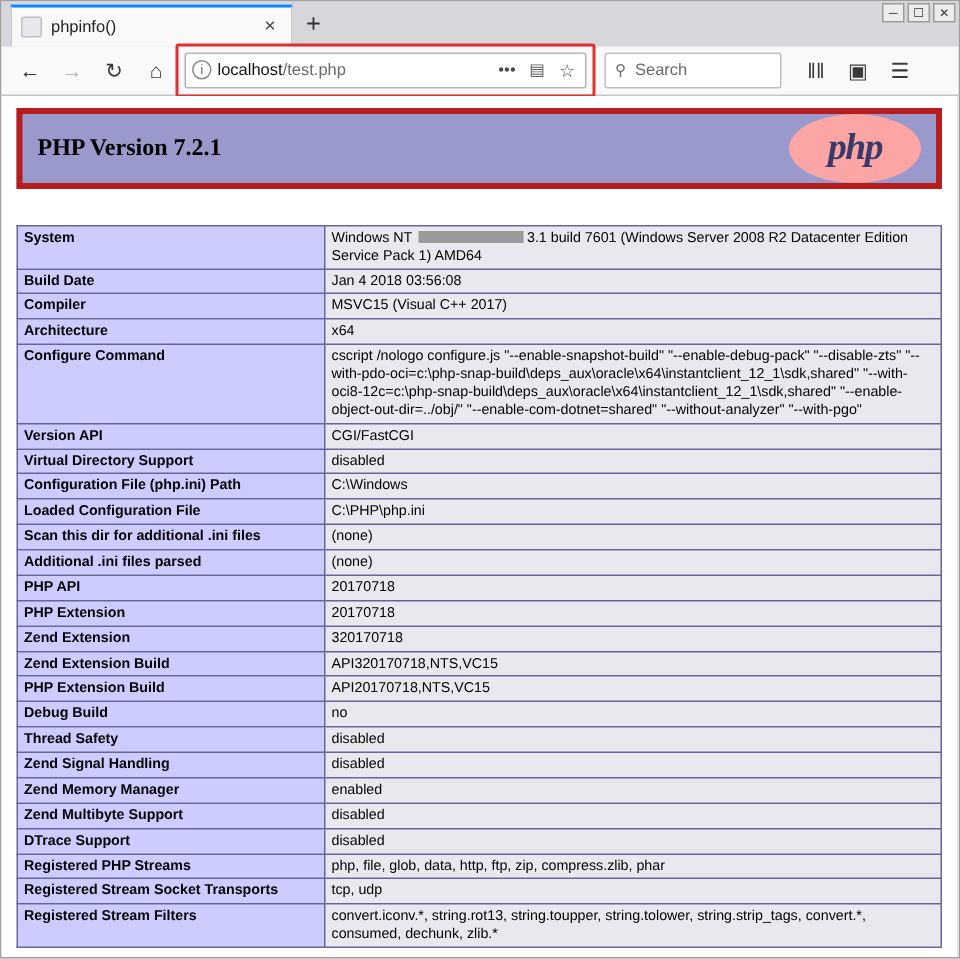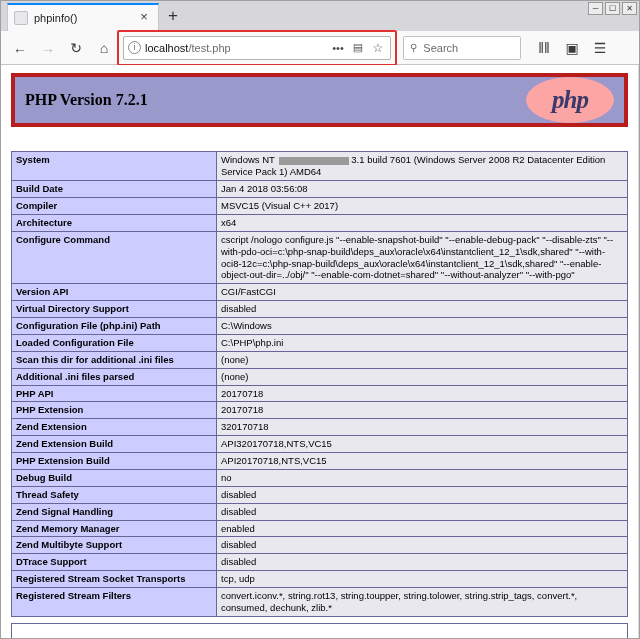--- a/index.html
+++ b/index.html
@@ -23,21 +23,21 @@
 
   .tabstrip {
     height: 32px;
     background: #d7d7db;
     display: flex;
     align-items: flex-end;
     padding-left: 6px;
     position: relative;
   }
   .tab {
-    width: 152px; height: 28px;
+    width: 188px; height: 28px;
     background: #f9f9fa;
     border-top: 2px solid #0a84ff;
     border-left: 1px solid #c8c8cc;
     border-right: 1px solid #c8c8cc;
     display: flex; align-items: center;
     padding: 0 6px;
     font-size: 11px;
     color: #222;
   }
   .tab .favicon {
@@ -372,20 +372,24 @@
             </tr>
             <tr>
               <td class="key">Zend Multibyte Support</td>
               <td class="val">disabled</td>
             </tr>
             <tr>
               <td class="key">DTrace Support</td>
               <td class="val">disabled</td>
             </tr>
             <tr>
+              <td class="key">Registered PHP Streams</td>
+              <td class="val">php, file, glob, data, http, ftp, zip, compress.zlib, phar</td>
+            </tr>
+            <tr>
               <td class="key">Registered Stream Socket Transports</td>
               <td class="val">tcp, udp</td>
             </tr>
             <tr>
               <td class="key">Registered Stream Filters</td>
               <td class="val">convert.iconv.*, string.rot13, string.toupper, string.tolower, string.strip_tags, convert.*, consumed, dechunk, zlib.*</td>
             </tr>
           </tbody>
       </table>
 

